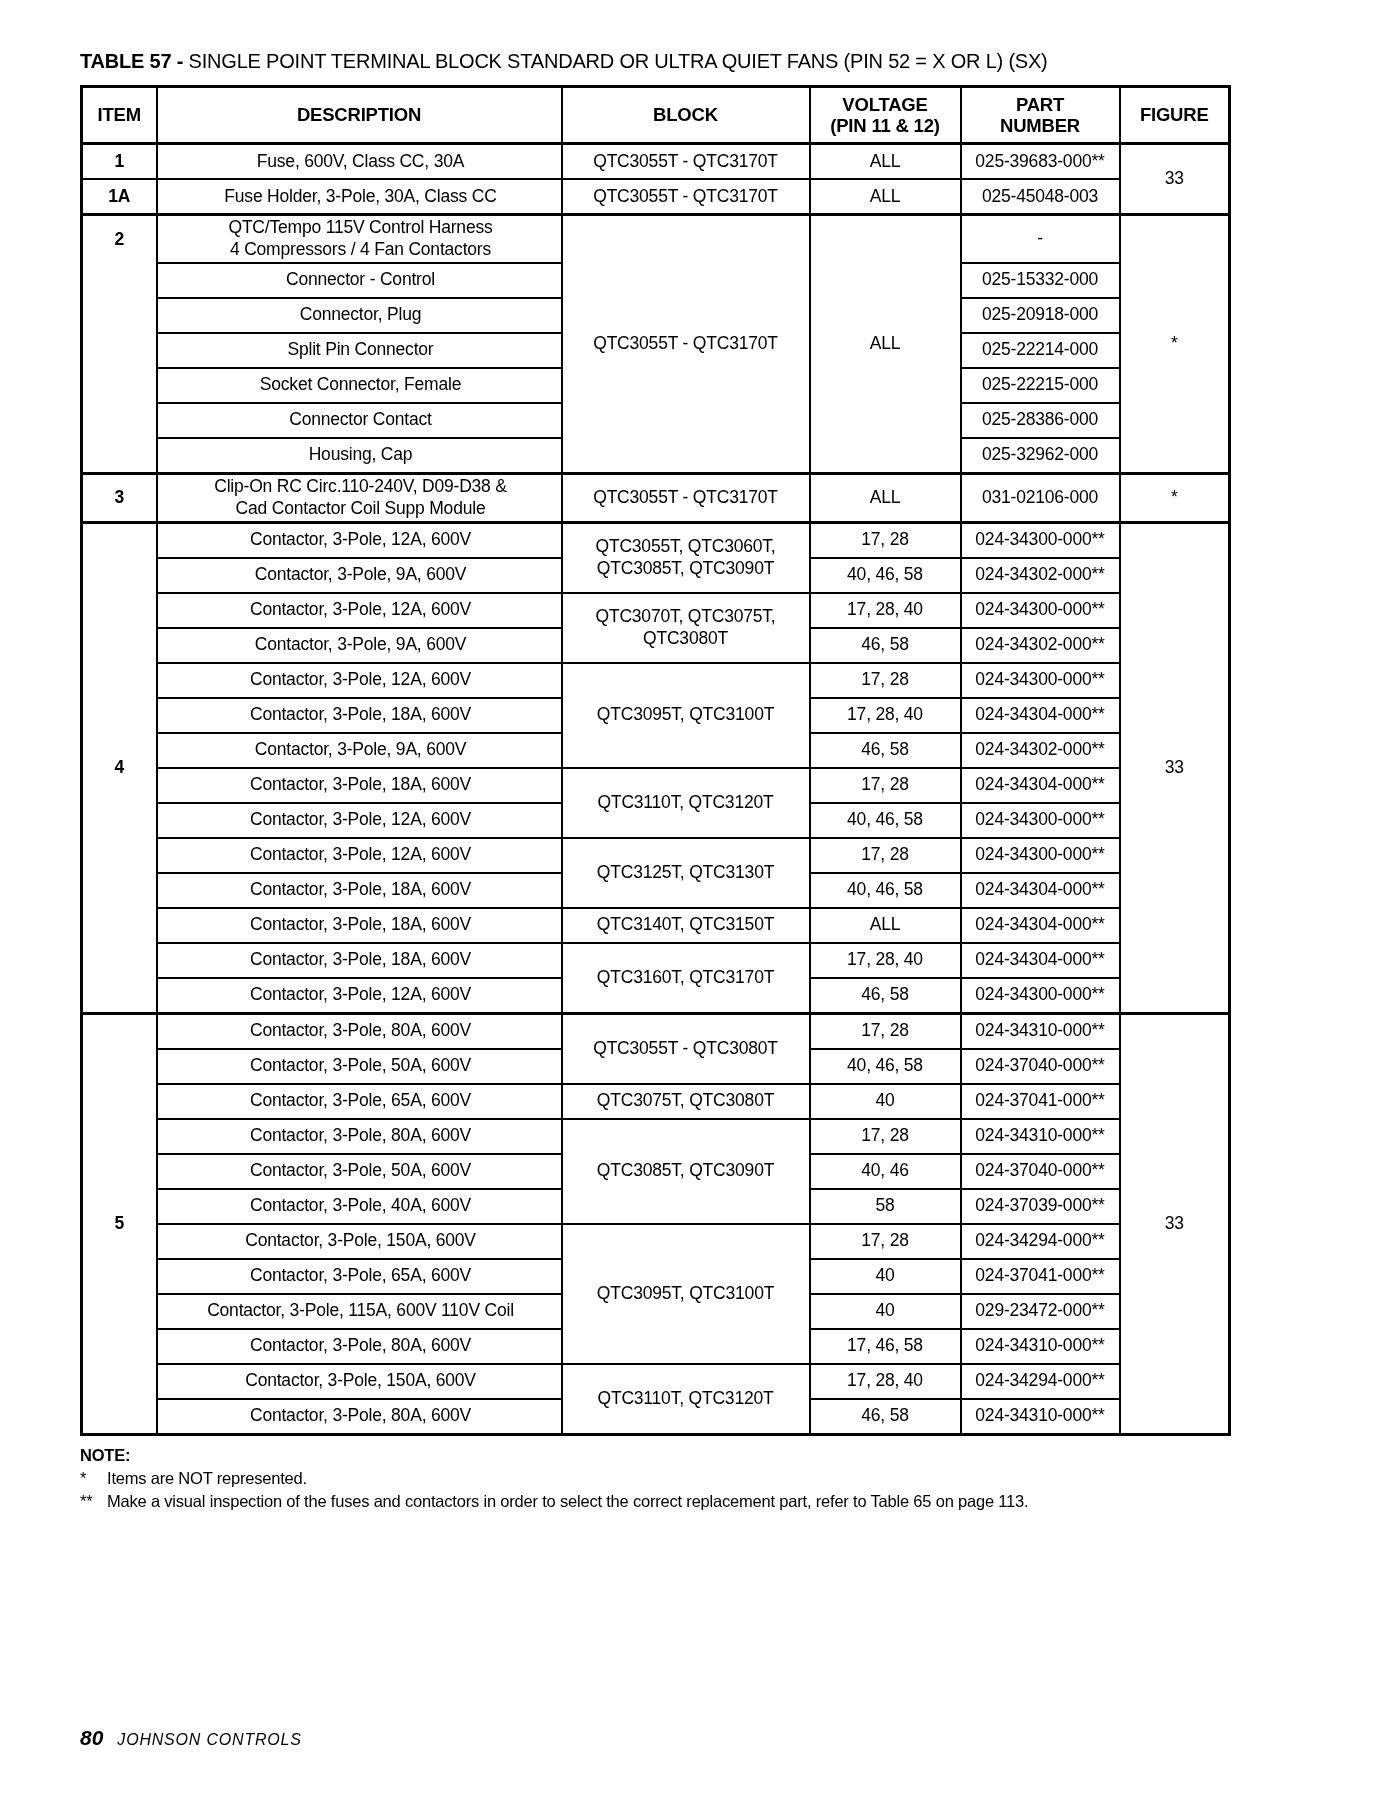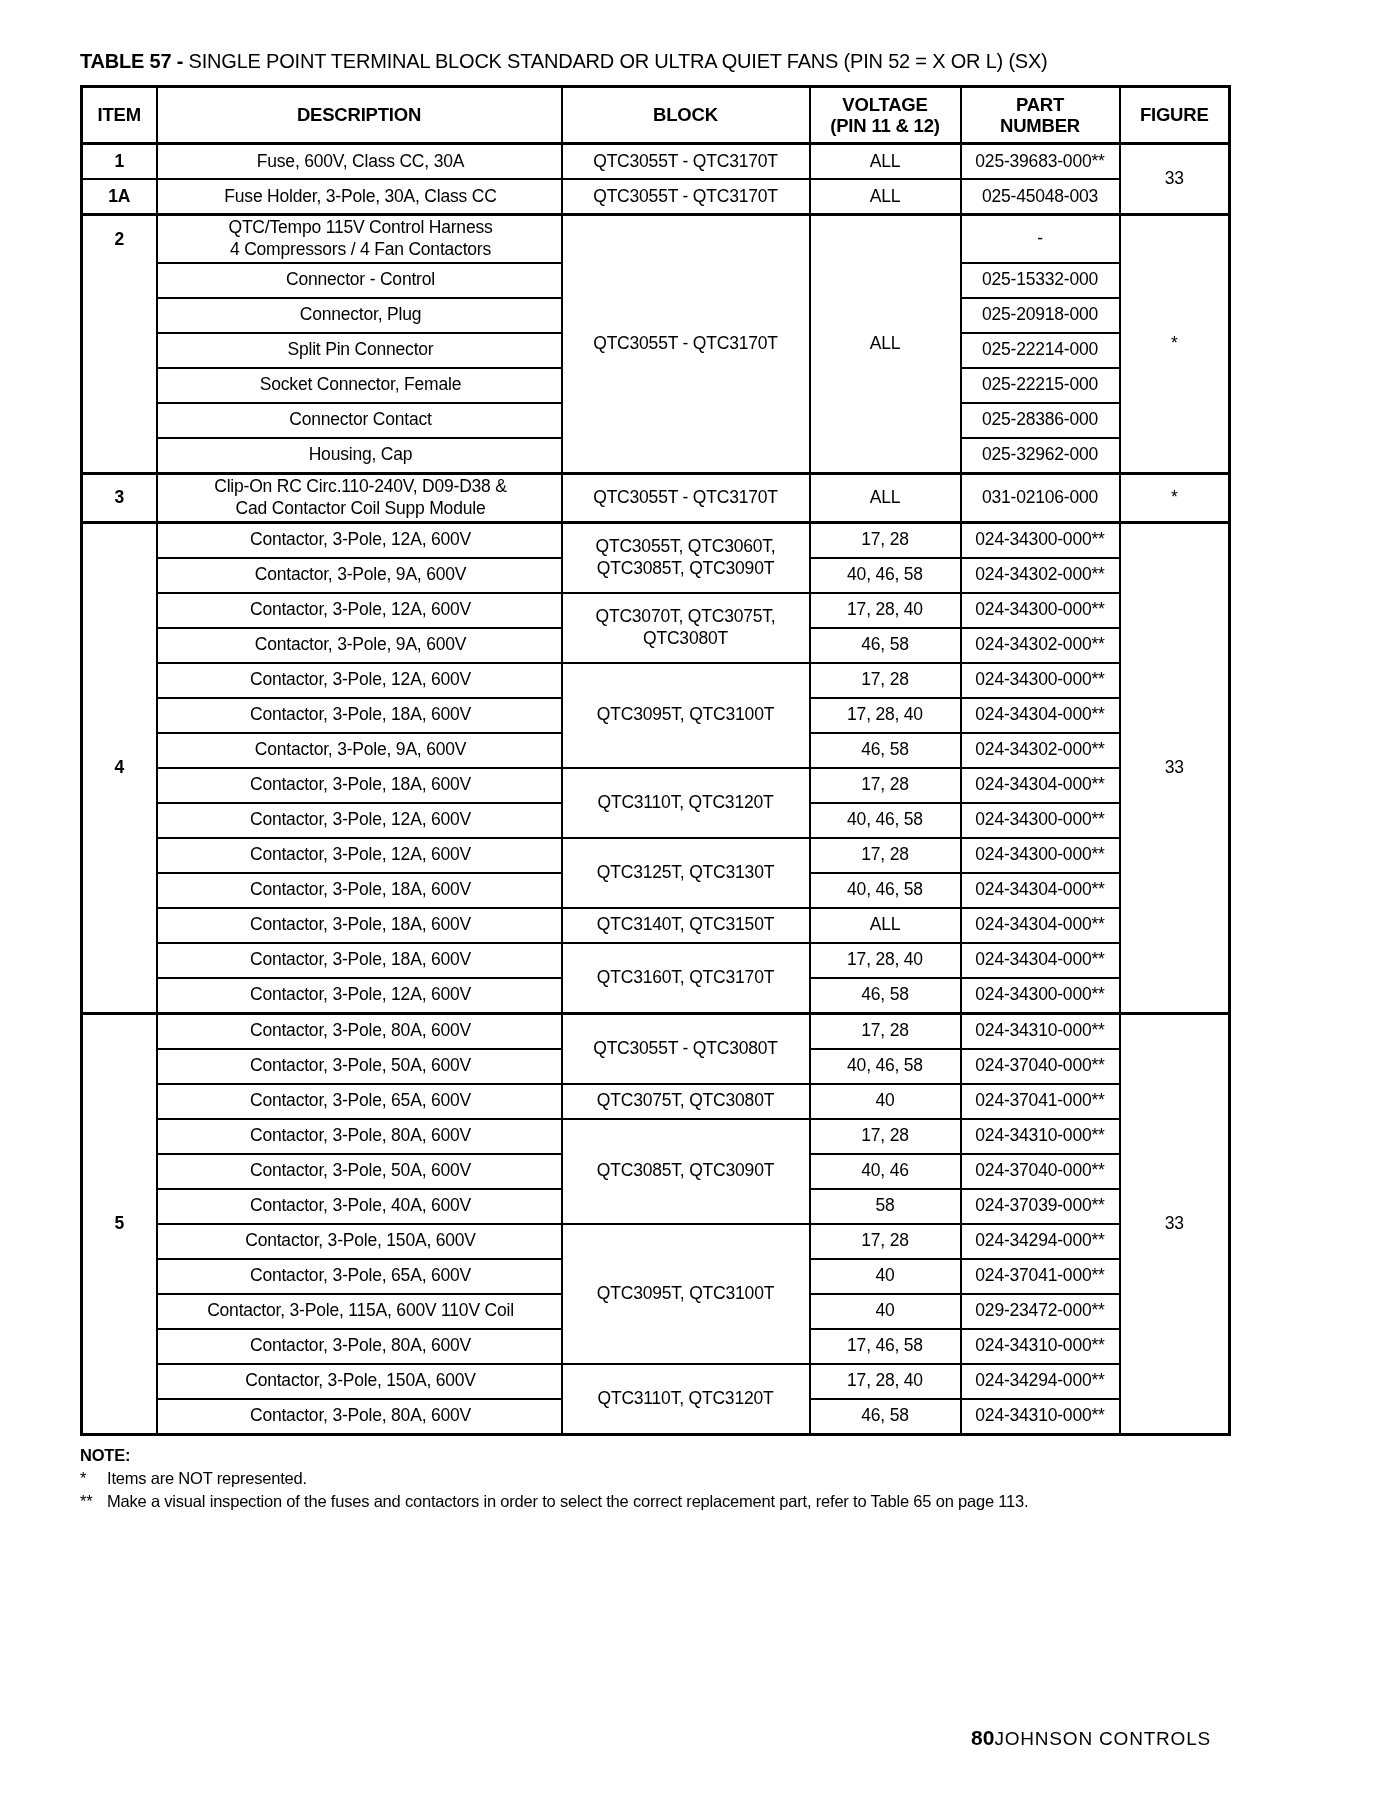--- a/index.html
+++ b/index.html
@@ -62,28 +62,29 @@
   td.va-top { vertical-align: top; padding-top: 13px; }
 
   .notes { margin-top: 10px; font-size: 16.5px; letter-spacing: -0.2px; }
   .notes .note-title { font-weight: bold; margin-bottom: 4px; }
   .note-line { display: flex; margin-top: 4px; }
   .note-line .note-marker { width: 27px; flex: 0 0 27px; }
   .note-line .note-text { flex: 1; }
 
   .footer {
     position: absolute;
-    left: 80px; right: 180px;
+    left: 80px; right: 163px;
     top: 1726px;
     display: flex;
-    justify-content: flex-end;
+    justify-content: flex-start;
     align-items: baseline;
+    font-style: italic;
   }
   .footer .page-number { font-weight: bold; font-size: 21px; }
-  .footer .company { font-size: 19px; letter-spacing: 0.8px; }
+  .footer .company { font-size: 16px; letter-spacing: 0.8px; margin-left: 14px; }
 </style>
 </head>
 <body>
 
 <div class="page">
 
 
 
   <p class="caption"><span class="prefix">TABLE 57 -</span><span> SINGLE POINT TERMINAL BLOCK STANDARD OR ULTRA QUIET FANS (PIN 52 = X OR L) (SX)</span></p>
 

